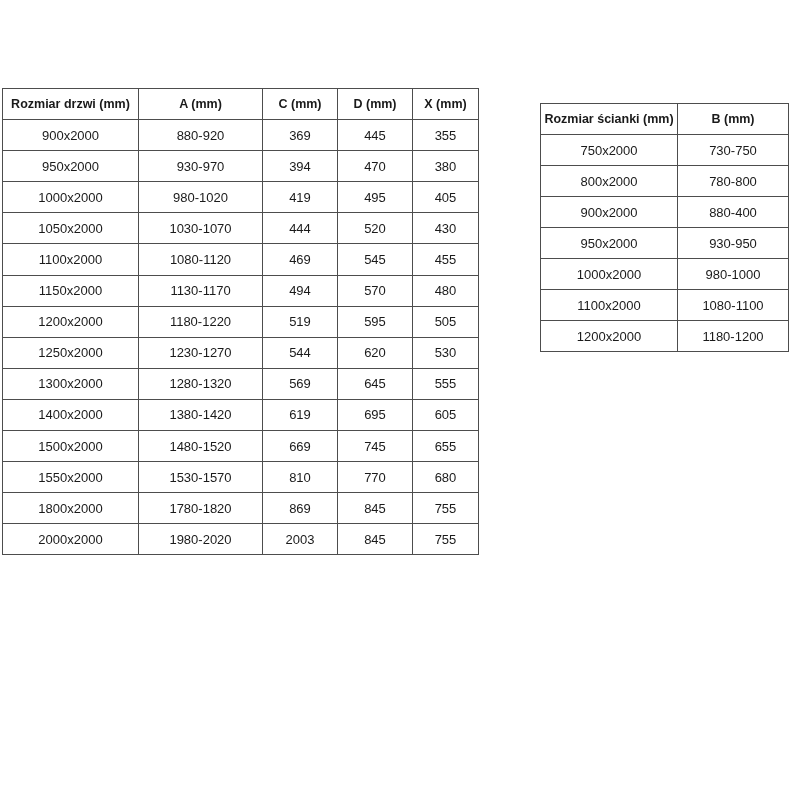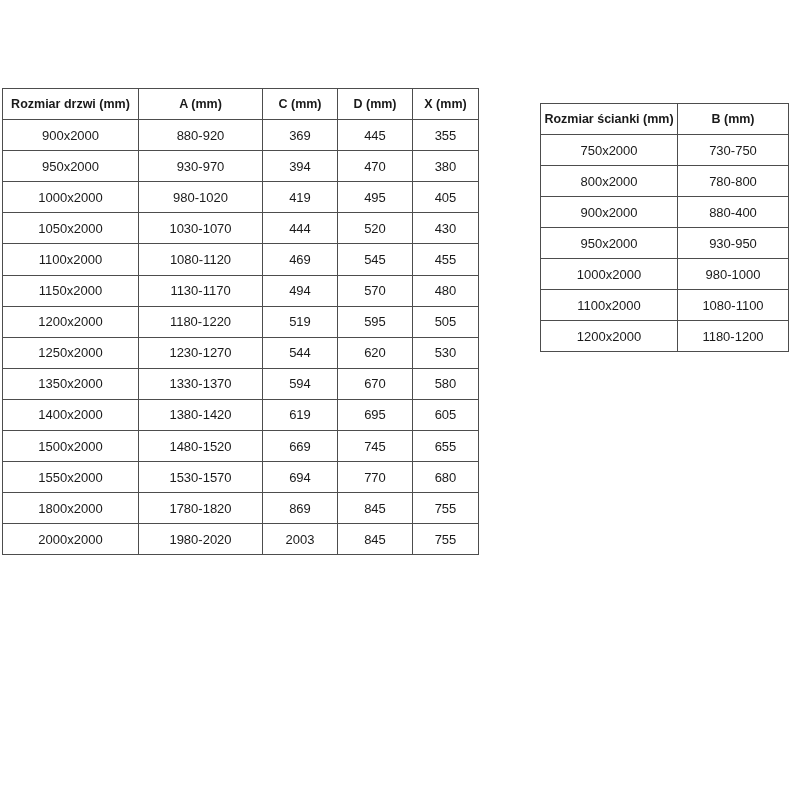--- a/index.html
+++ b/index.html
@@ -123,44 +123,44 @@
           <td>505</td>
         </tr>
         <tr>
           <td>1250x2000</td>
           <td>1230-1270</td>
           <td>544</td>
           <td>620</td>
           <td>530</td>
         </tr>
         <tr>
-          <td>1350x2000</td>
-          <td>1330-1370</td>
-          <td>594</td>
-          <td>670</td>
-          <td>580</td>
+          <td>1300x2000</td>
+          <td>1280-1320</td>
+          <td>569</td>
+          <td>645</td>
+          <td>555</td>
         </tr>
         <tr>
           <td>1400x2000</td>
           <td>1380-1420</td>
           <td>619</td>
           <td>695</td>
           <td>605</td>
         </tr>
         <tr>
           <td>1500x2000</td>
           <td>1480-1520</td>
           <td>669</td>
           <td>745</td>
           <td>655</td>
         </tr>
         <tr>
           <td>1550x2000</td>
           <td>1530-1570</td>
-          <td>694</td>
+          <td>810</td>
           <td>770</td>
           <td>680</td>
         </tr>
         <tr>
           <td>1800x2000</td>
           <td>1780-1820</td>
           <td>869</td>
           <td>845</td>
           <td>755</td>
         </tr>

